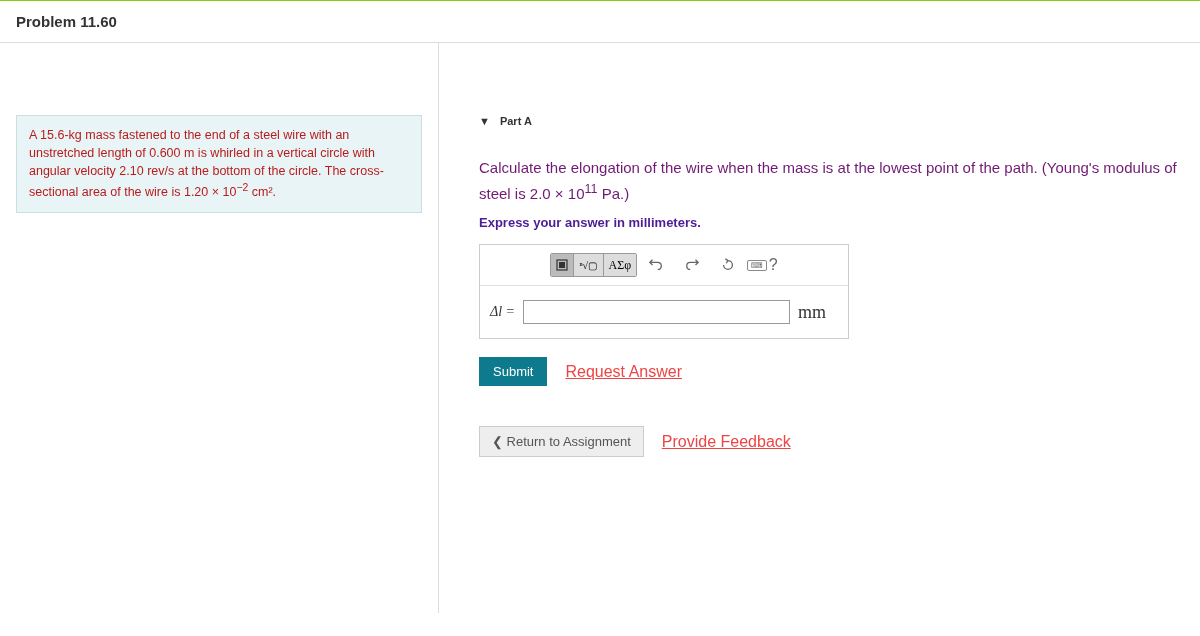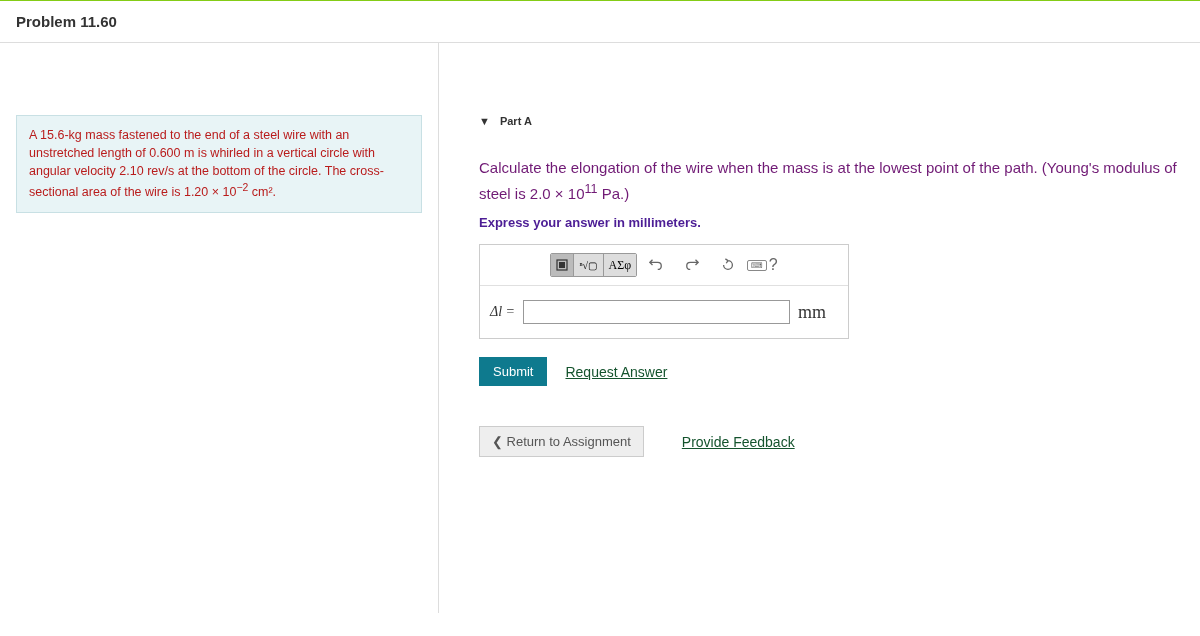--- a/index.html
+++ b/index.html
@@ -21,22 +21,22 @@
     .tool-btn { background: #ddd; border: none; border-right: 1px solid #999; padding: 4px 5px; font-size: 12px; cursor: pointer; display: flex; align-items: center; justify-content: center; min-width: 22px; height: 22px; }
     .tool-btn:last-child { border-right: none; }
     .tool-icon { background: none; border: none; padding: 4px 6px; cursor: pointer; color: #666; font-size: 14px; margin: 0 4px; display: flex; align-items: center; }
     .tool-sep { flex: 1; }
     .input-row { display: flex; align-items: center; padding: 14px 10px 14px 10px; gap: 8px; }
     .var-label { font-family: 'Times New Roman', serif; font-style: italic; font-size: 14px; }
     .answer-input { flex: 1; border: 1px solid #999; height: 24px; padding: 2px 6px; font-size: 13px; }
     .unit-label { font-family: 'Times New Roman', serif; font-size: 18px; width: 40px; }
     .submit-row { display: flex; align-items: center; gap: 18px; margin-bottom: 40px; }
     .submit-btn { background: #0e7a8e; color: #fff; border: none; padding: 7px 14px; font-size: 13px; cursor: pointer; }
-    .link { color: #14532d; text-decoration: underline; font-size: 14px; cursor: pointer; }
-    .bottom-row { display: flex; align-items: center; gap: 38px; }
+    .link { color: #ef4444; text-decoration: underline; font-size: 16px; cursor: pointer; }
+    .bottom-row { display: flex; align-items: center; gap: 18px; }
     .return-btn { background: #eee; border: 1px solid #ccc; padding: 7px 12px; font-size: 13px; cursor: pointer; color: #555; }
     .help-icon { font-size: 16px; color: #666; cursor: pointer; }
     .kbd-icon { border: 1px solid #888; border-radius: 2px; padding: 0px 3px; font-size: 8px; color: #666; cursor: pointer; }
     svg { display: block; }
   </style>
 </head>
 <body>
 
 <div class="header">
   <h2>Problem 11.60</h2>

